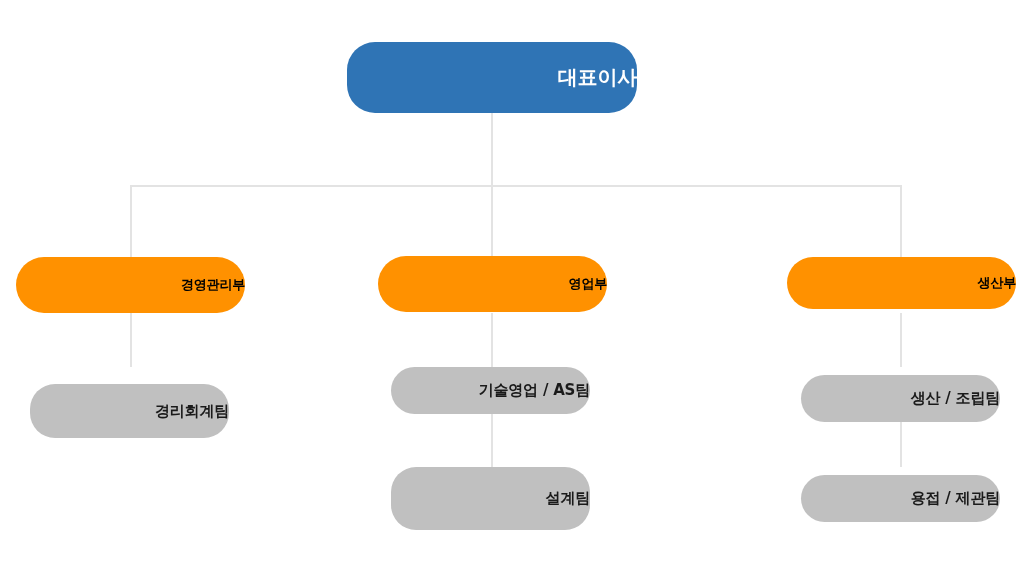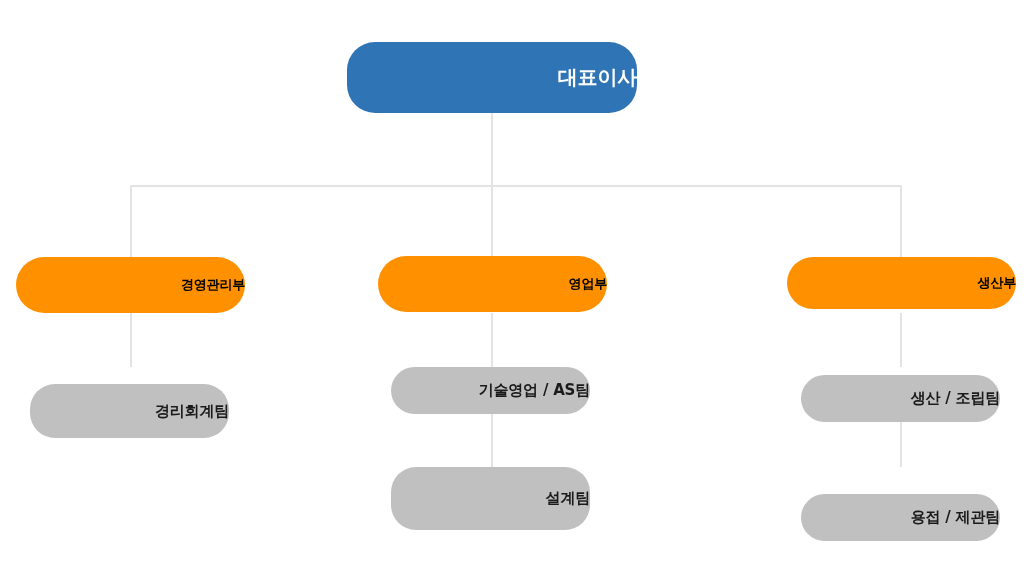--- a/index.html
+++ b/index.html
@@ -114,17 +114,17 @@
   </div>
 
   <div class="node team" style="left:391px; top:467px; width:199px; height:63px;">
     <span>설계팀</span>
   </div>
 
   <div class="node team" style="left:801px; top:367px; width:199px; height:47px;margin-top:8px;">
     <span>생산 / 조립팀</span>
   </div>
 
-  <div class="node team" style="left:801px; top:494px; width:199px; height:47px;">
+  <div class="node team" style="left:801px; top:475px; width:199px; height:47px;">
     <span>용접 / 제관팀</span>
   </div>
 
 </div>
 
 </body></html>

